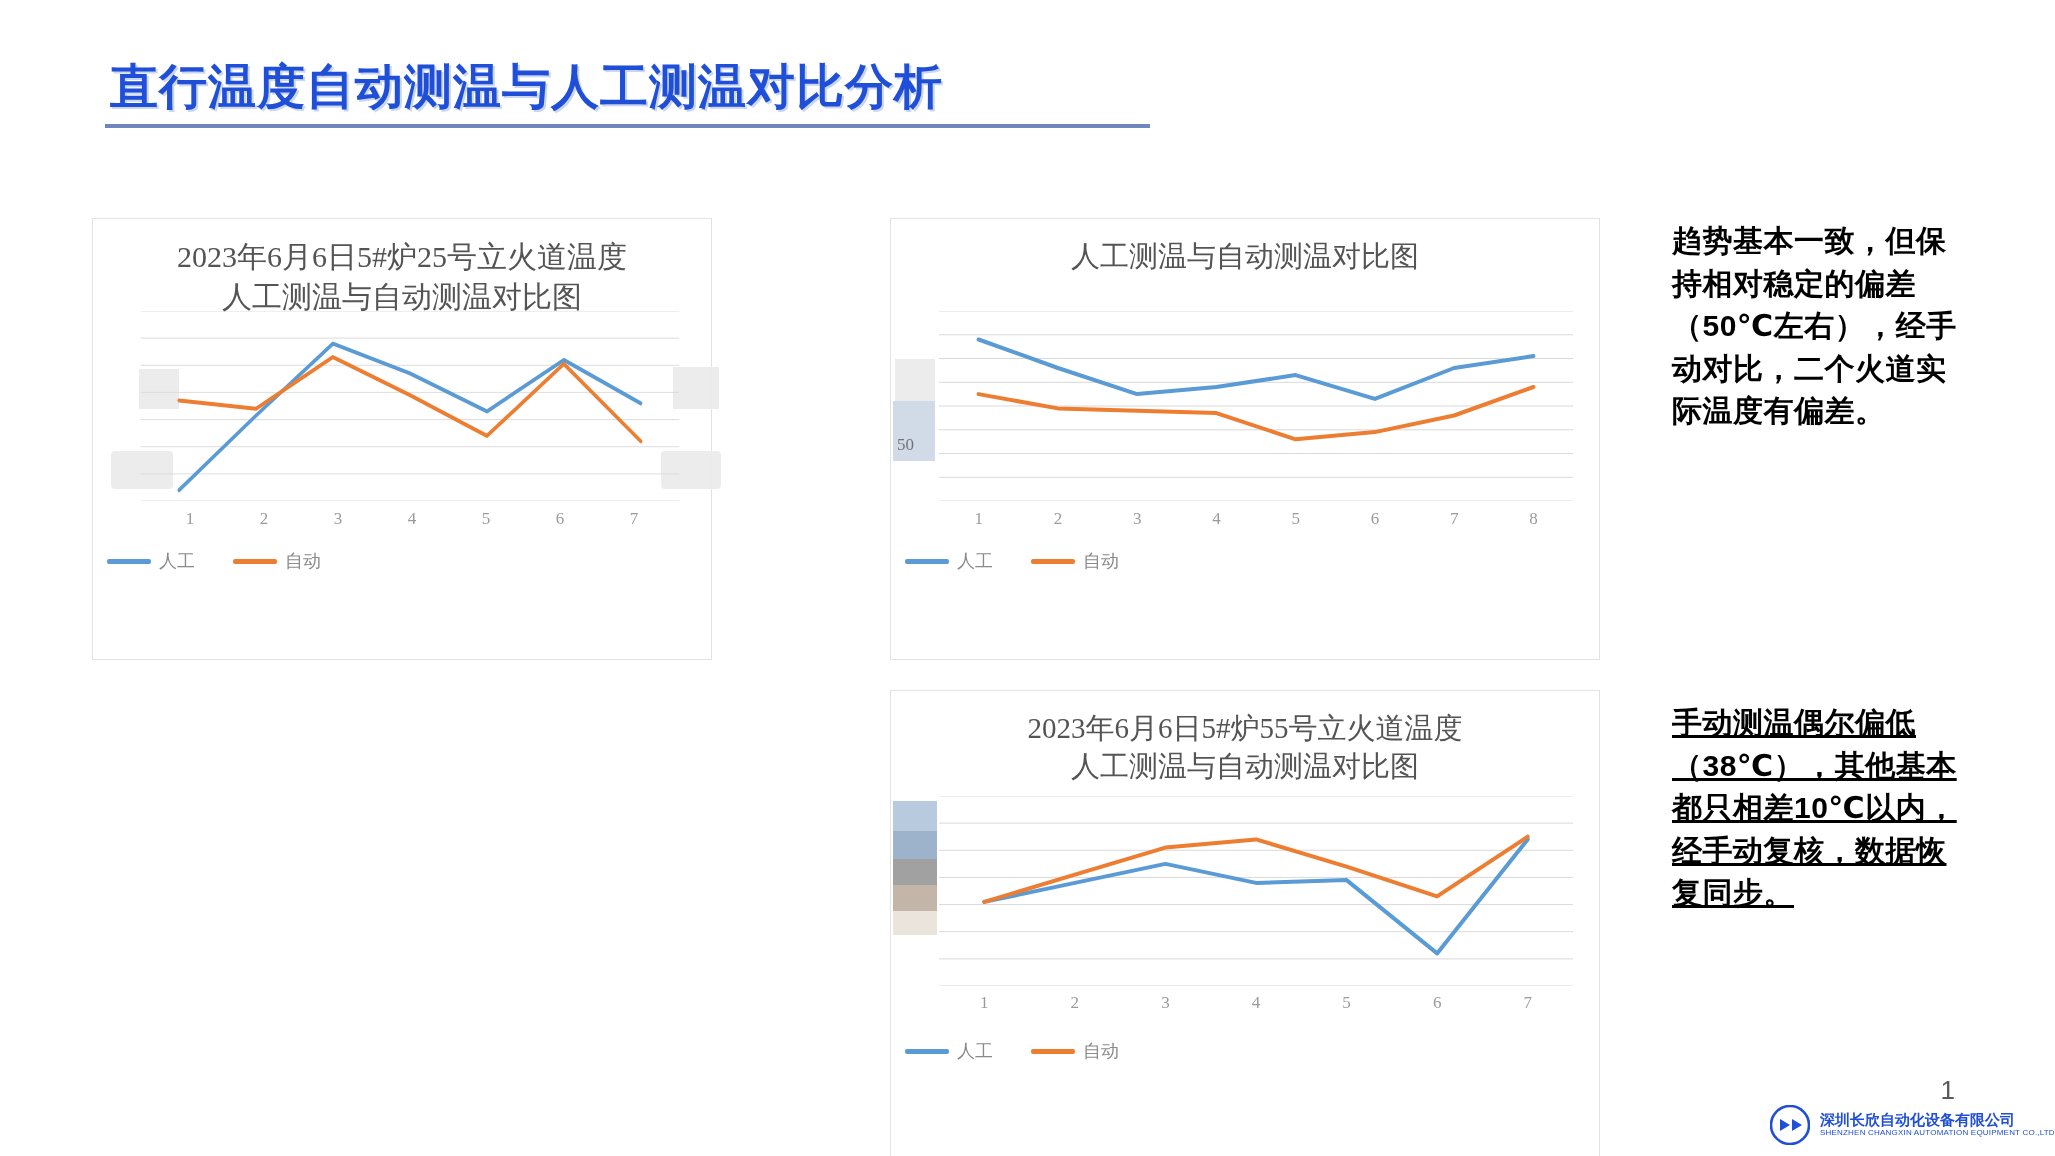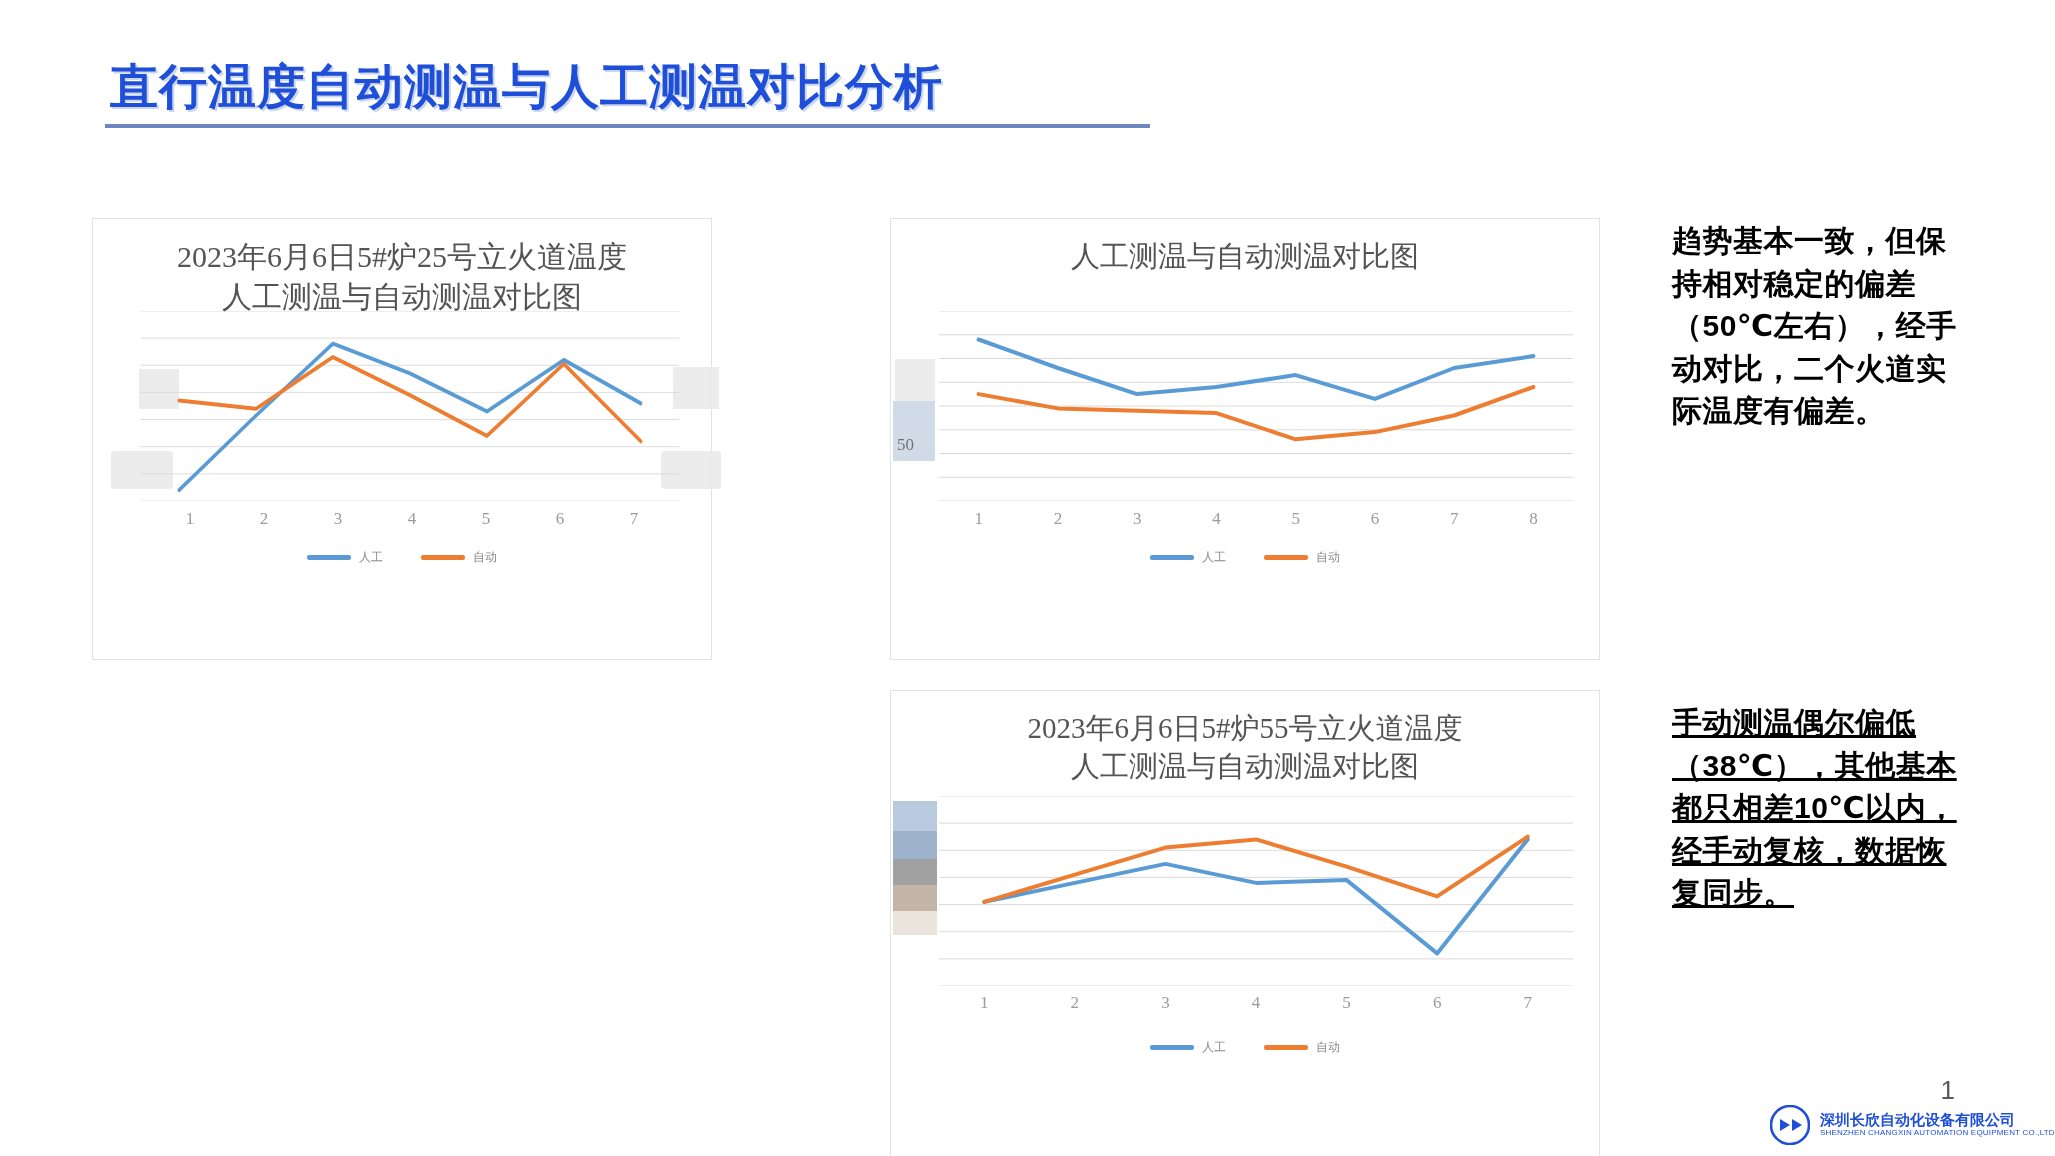--- a/index.html
+++ b/index.html
@@ -45,22 +45,22 @@
 
   .xaxis{
     position:absolute;display:flex;justify-content:space-around;
     color:#9b9b9b;font-size:17px;
     font-family:"Liberation Serif","DejaVu Serif",serif;
   }
   .xaxis span{flex:1;text-align:center;}
 
   .legend{
     position:absolute;left:0;right:0;display:flex;
-    justify-content:center;align-items:center;gap:10px;
-    color:#8a8a8a;font-size:12px;
+    align-items:center;gap:10px;
+    color:#8a8a8a;font-size:18px;
   }
   .legend .item{display:flex;align-items:center;gap:8px;margin:0 14px;}
   .legend .swatch{display:block;width:44px;height:5px;border-radius:2px;}
 
   
   .ghost{position:absolute;background:#eaeaea;opacity:.9;}
   .ghost2{position:absolute;background:#c2cfe0;}
 
   
   .note{

